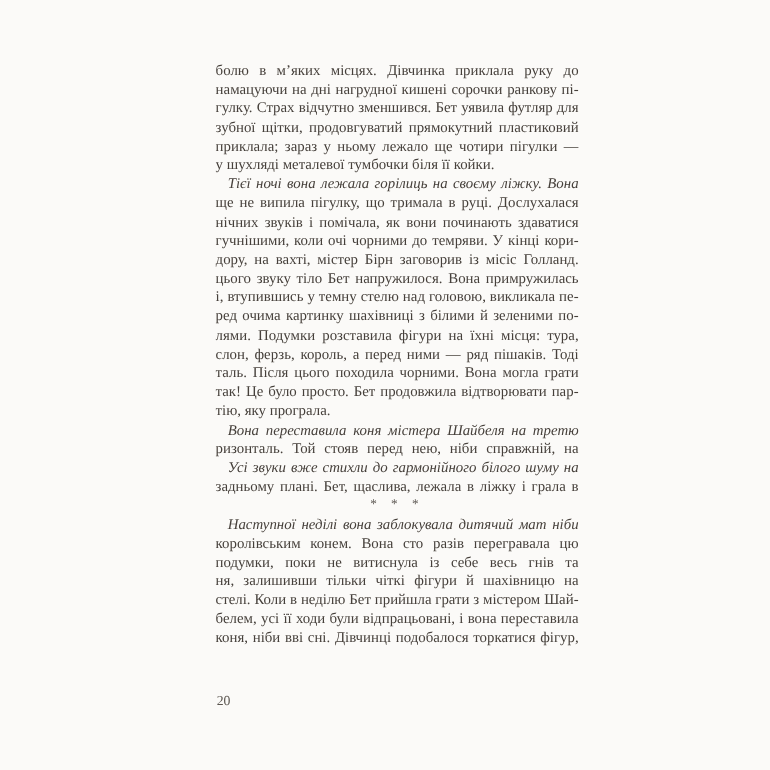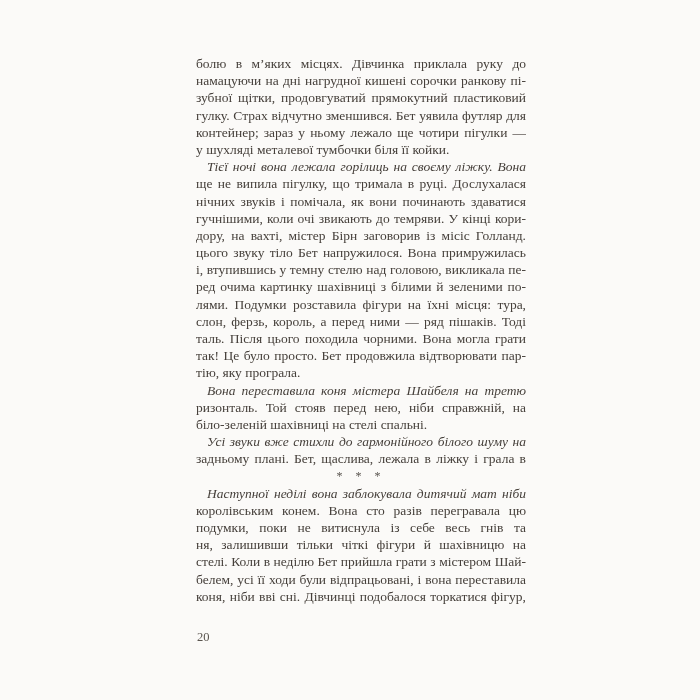--- a/index.html
+++ b/index.html
@@ -58,40 +58,39 @@
     font-family: "Liberation Serif", "DejaVu Serif", serif;
   }
 </style>
 </head>
 <body>
 
 <div class="page">
   <div class="text-block" id="text-block">
       <div class="line">болю в м’яких місцях. Дівчинка приклала руку до грудей,</div>
       <div class="line">намацуючи на дні нагрудної кишені сорочки ранкову пі-</div>
+      <div class="line">гулку. Страх відчутно зменшився. Бет уявила футляр для</div>
       <div class="line">зубної щітки, продовгуватий прямокутний пластиковий</div>
-      <div class="line">гулку. Страх відчутно зменшився. Бет уявила футляр для</div>
-      <div class="line">контейнер; зараз у ньому лежало ще чотири пігулки —</div>
+      <div class="line">приклала; зараз у ньому лежало ще чотири пігулки —</div>
       <div class="line para-end">у шухляді металевої тумбочки біля її койки.</div>
       <div class="line indent">Тієї ночі вона лежала горілиць на своєму ліжку. Вона</div>
       <div class="line">ще не випила пігулку, що тримала в руці. Дослухалася до</div>
       <div class="line">нічних звуків і помічала, як вони починають здаватися</div>
-      <div class="line">гучнішими, коли очі звикають до темряви. У кінці кори-</div>
+      <div class="line">гучнішими, коли очі чорними до темряви. У кінці кори-</div>
       <div class="line">дору, на вахті, містер Бірн заговорив із місіс Голланд. Від</div>
       <div class="line">цього звуку тіло Бет напружилося. Вона примружилась</div>
       <div class="line">і, втупившись у темну стелю над головою, викликала пе-</div>
       <div class="line">ред очима картинку шахівниці з білими й зеленими по-</div>
       <div class="line">лями. Подумки розставила фігури на їхні місця: тура, кінь,</div>
       <div class="line">слон, ферзь, король, а перед ними — ряд пішаків. Тоді</div>
       <div class="line">таль. Після цього походила чорними. Вона могла грати</div>
       <div class="line">так! Це було просто. Бет продовжила відтворювати пар-</div>
       <div class="line para-end">тію, яку програла.</div>
       <div class="line indent">Вона переставила коня містера Шайбеля на третю го-</div>
       <div class="line">ризонталь. Той стояв перед нею, ніби справжній, на уявній</div>
-      <div class="line para-end">біло-зеленій шахівниці на стелі спальні.</div>
       <div class="line indent">Усі звуки вже стихли до гармонійного білого шуму на</div>
       <div class="line para-end">задньому плані. Бет, щаслива, лежала в ліжку і грала в шахи.</div>
       <div class="sep-line">* * *</div>
       <div class="line indent">Наступної неділі вона заблокувала дитячий мат ніби</div>
       <div class="line">королівським конем. Вона сто разів перегравала цю партію</div>
       <div class="line">подумки, поки не витиснула із себе весь гнів та принижен-</div>
       <div class="line">ня, залишивши тільки чіткі фігури й шахівницю на нічній</div>
       <div class="line">стелі. Коли в неділю Бет прийшла грати з містером Шай-</div>
       <div class="line">белем, усі її ходи були відпрацьовані, і вона переставила</div>
       <div class="line">коня, ніби вві сні. Дівчинці подобалося торкатися фігур,</div>

